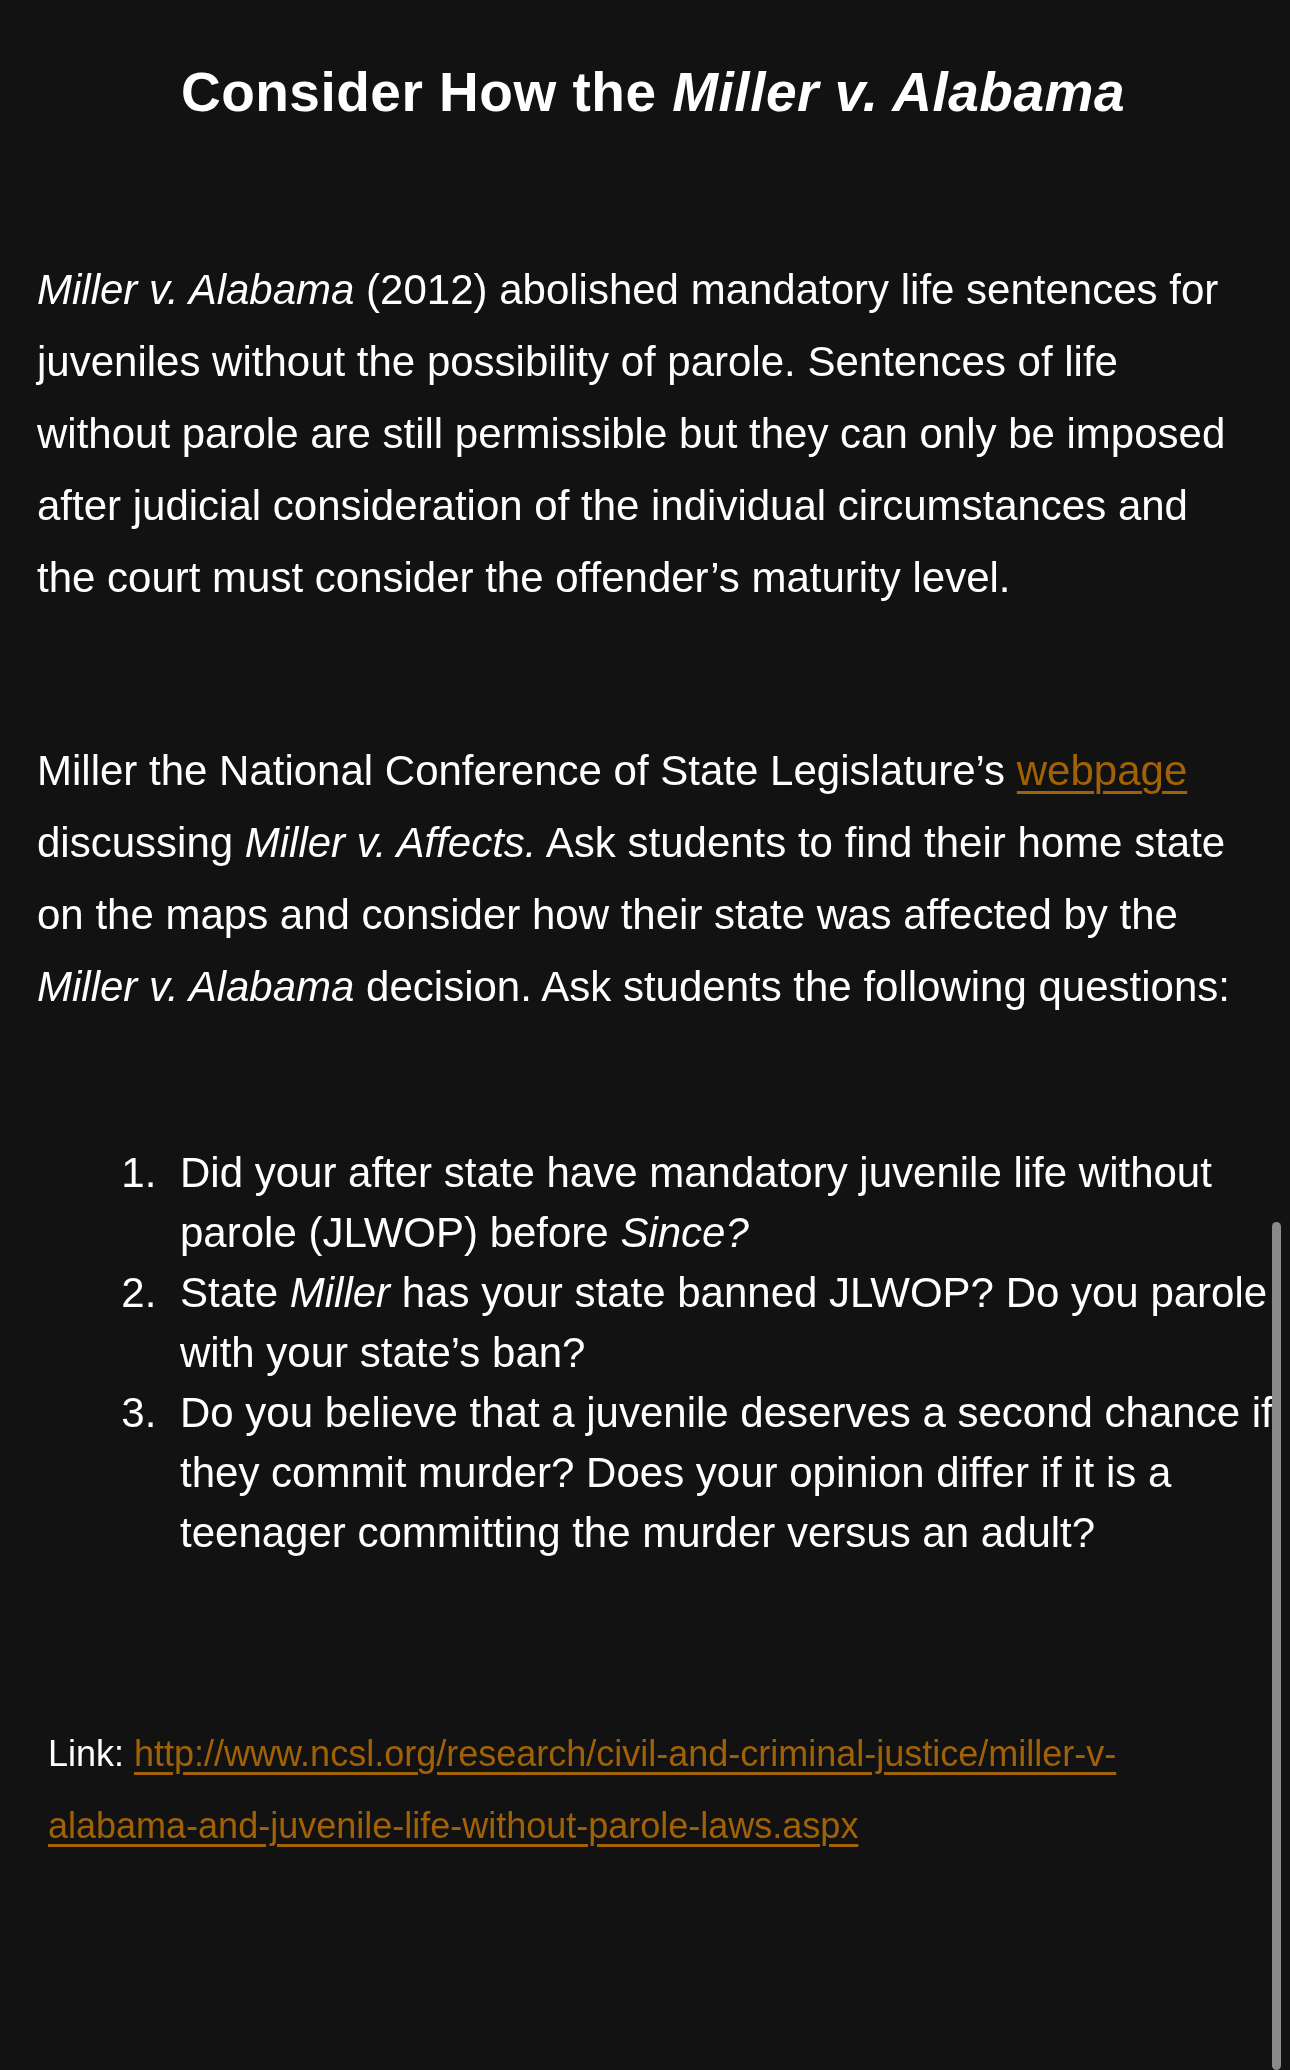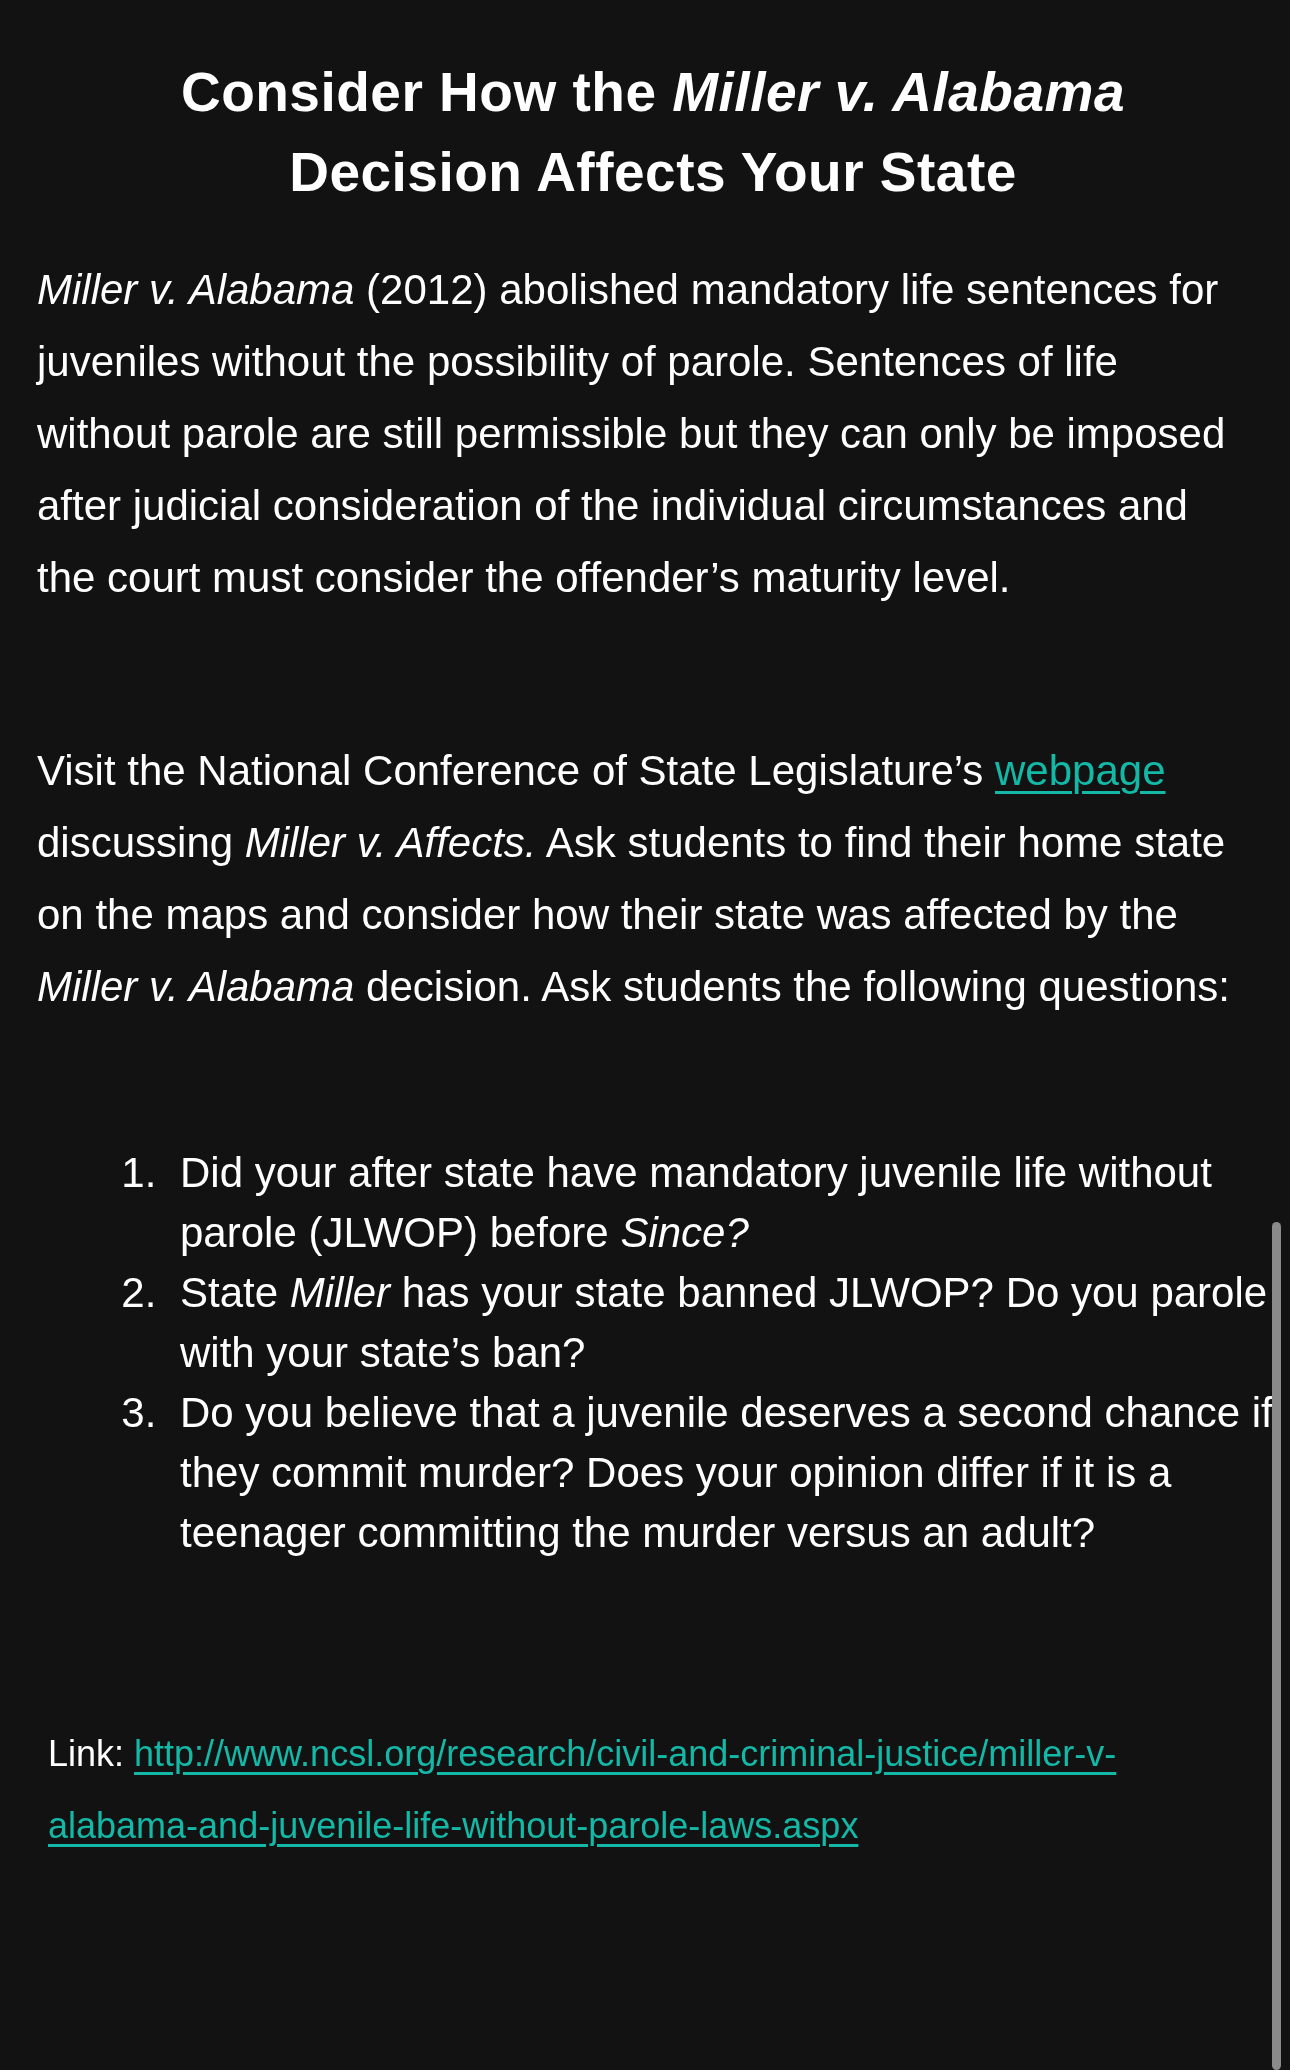--- a/index.html
+++ b/index.html
@@ -10,47 +10,46 @@
   .title {
     position:absolute; left:8px; top:52px; width:1290px; text-align:center;
     font-size:55px; font-weight:bold; line-height:80px; letter-spacing:0.5px;
   }
   .para {
     position:absolute; left:37px; width:1200px;
     font-size:42px; line-height:72px;
   }
   .p1 { top:254px; }
   .p2 { top:735px; }
-  a.link { color:#14b8a6; text-decoration:underline; text-decoration-thickness:3px; text-underline-offset:6px;margin-top:6px; }
+  a.link { color:#a16207; text-decoration:underline; text-decoration-thickness:3px; text-underline-offset:6px;margin-top:6px; }
   em { font-style:italic; }
   ol.questions {
     position:absolute; left:112px; top:1143px; width:1130px; margin:0; padding:0 0 0 56px;
     font-size:42px; line-height:60px;
   }
   ol.questions li { padding-left:12px; }
   .linkpara { position:absolute; left:48px; top:1718px; width:1200px; font-size:36px; line-height:72px; }
   .scrollbar {
     position:absolute; left:1272px; top:1222px; width:9px; height:848px;
     background:#8a8a8a; border-radius:5px;
   }
 </style>
 </head>
 <body>
 
 <div class="title">
   <span>Consider How the </span><em>Miller v. Alabama</em><br>
-  <span>Decision Affects Your State</span>
 </div>
 
 <div class="para p1">
   <em>Miller v. Alabama</em><span> (2012) abolished mandatory life sentences for juveniles without the possibility of parole. Sentences of life without parole are still permissible but they can only be imposed after judicial consideration of the individual circumstances and the court must consider the offender’s maturity level.</span>
 </div>
 
 <div class="para p2">
-  <span> Visit the National Conference of State Legislature’s </span><a class="link" href="#">webpage</a><span> discussing </span><em>Miller v. Affects.</em><span> Ask students to find their home state on the maps and consider how their state was affected by the </span><em>Miller v. Alabama</em><span> decision. Ask students the following questions:</span>
+  <span> Miller the National Conference of State Legislature’s </span><a class="link" href="#">webpage</a><span> discussing </span><em>Miller v. Affects.</em><span> Ask students to find their home state on the maps and consider how their state was affected by the </span><em>Miller v. Alabama</em><span> decision. Ask students the following questions:</span>
 </div>
 
 <ol class="questions">
   <li><span>Did your after state have mandatory juvenile life without parole (JLWOP) before </span><em>Since?</em><span></span></li>
   <li><span>State </span><em>Miller</em><span> has your state banned JLWOP? Do you parole with your state’s ban?</span></li>
   <li><span>Do you believe that a juvenile deserves a second chance if they commit murder? Does your opinion differ if it is a teenager committing the murder versus an adult?</span><em></em><span></span></li>
 </ol>
 
 <div class="linkpara">
   <span>Link: </span><a class="link" href="#" style="word-break:break-word;">http://www.ncsl.org/research/civil-and-criminal-justice/miller-v-alabama-and-juvenile-life-without-parole-laws.aspx</a>

